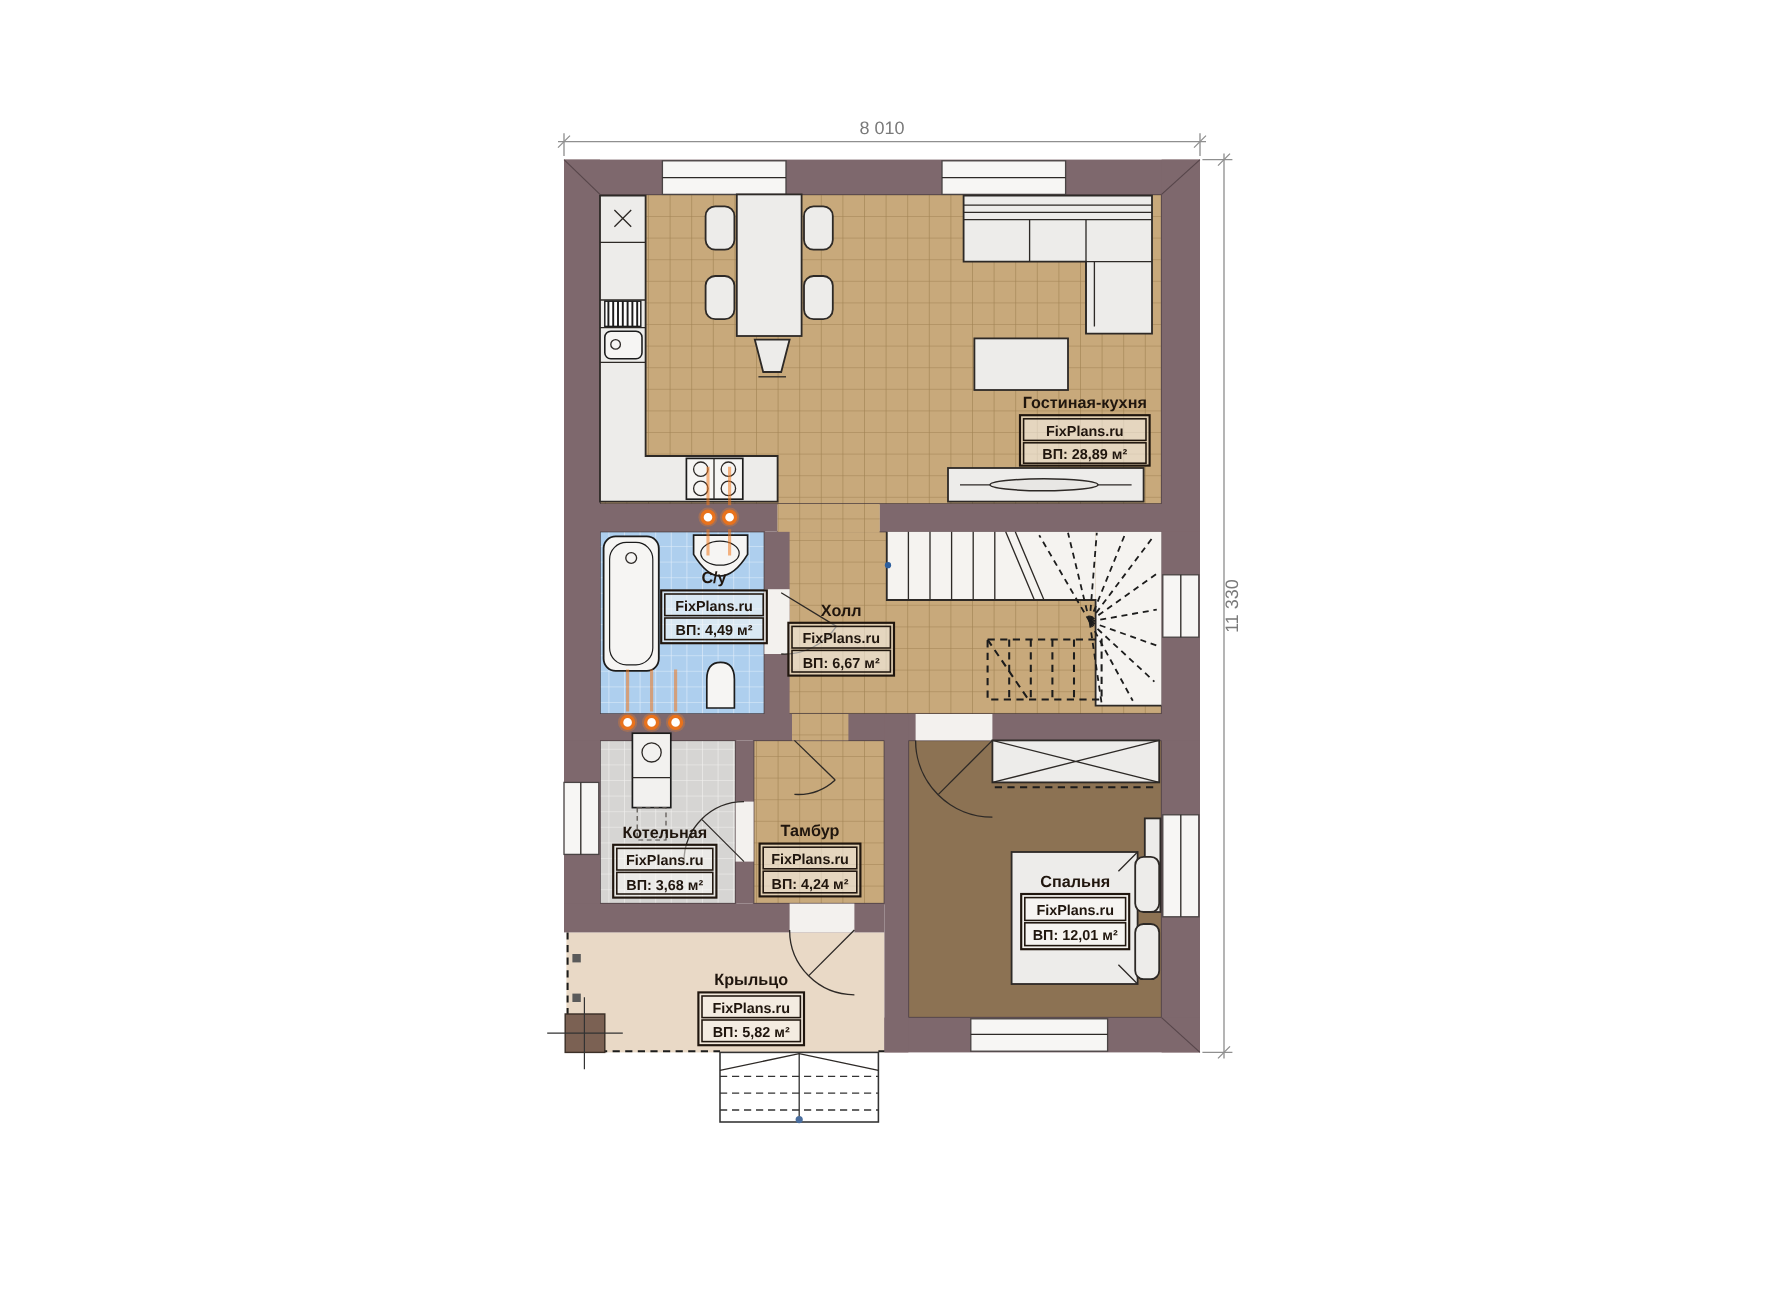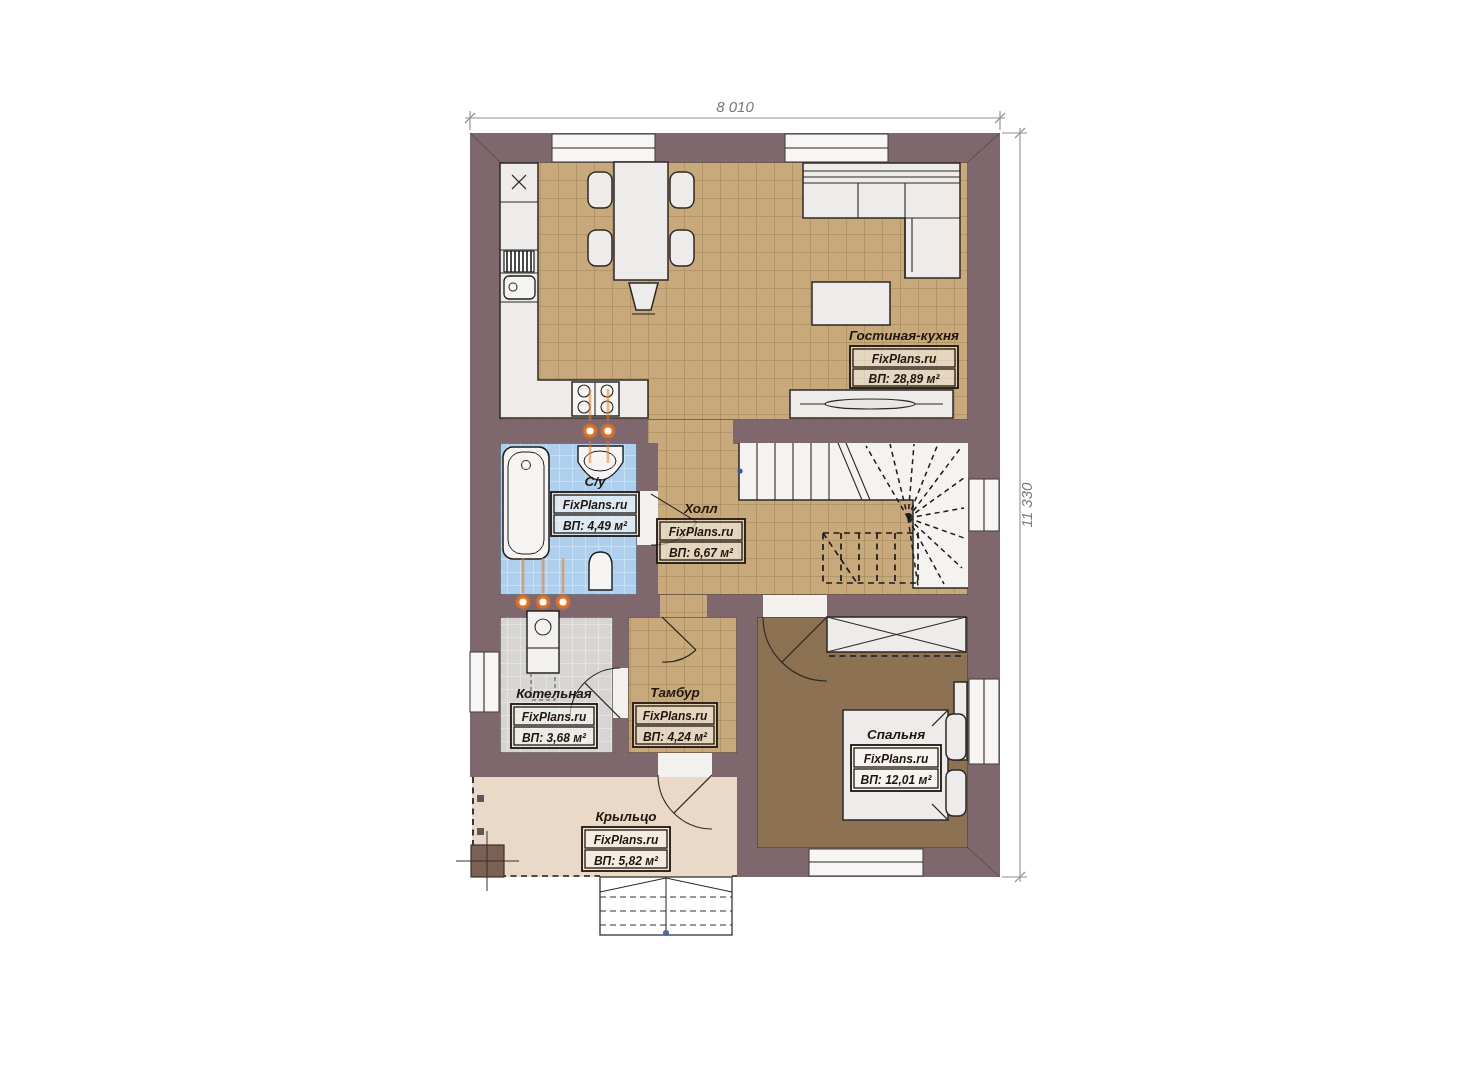--- a/index.html
+++ b/index.html
@@ -1,16 +1,16 @@
 <!DOCTYPE html>
 <html><head>
 <meta charset="utf-8">
 <style>
   html,body{margin:0;padding:0;background:#ffffff;}
-  .page{position:relative;width:1473px;height:1080px;background:#fff;overflow:hidden;font-style:italic;}
+  .page{position:relative;width:1473px;height:1080px;background:#fff;overflow:hidden;}
   text{font-family:"Liberation Sans", sans-serif;}
   .wall{fill:#7e686d;}
   .furn{fill:#edecea;stroke:#2d2926;stroke-width:1.5;}
   .ln{stroke:#2d2926;stroke-width:1.5;fill:none;}
   .thin{stroke:#2d2926;stroke-width:1.1;fill:none;}
   .dashln{stroke:#1c1c1c;stroke-width:1.7;stroke-dasharray:6 4.5;fill:none;}
   .fan{stroke:#1c1c1c;stroke-width:1.5;stroke-dasharray:5 4;fill:none;}
   .dimln{stroke:#8f8f8f;stroke-width:1.1;fill:none;}
   .dimtx{fill:#7a7a7a;font-size:15px;}
   .rname{fill:#20160e;font-size:13.5px;font-weight:bold;}

